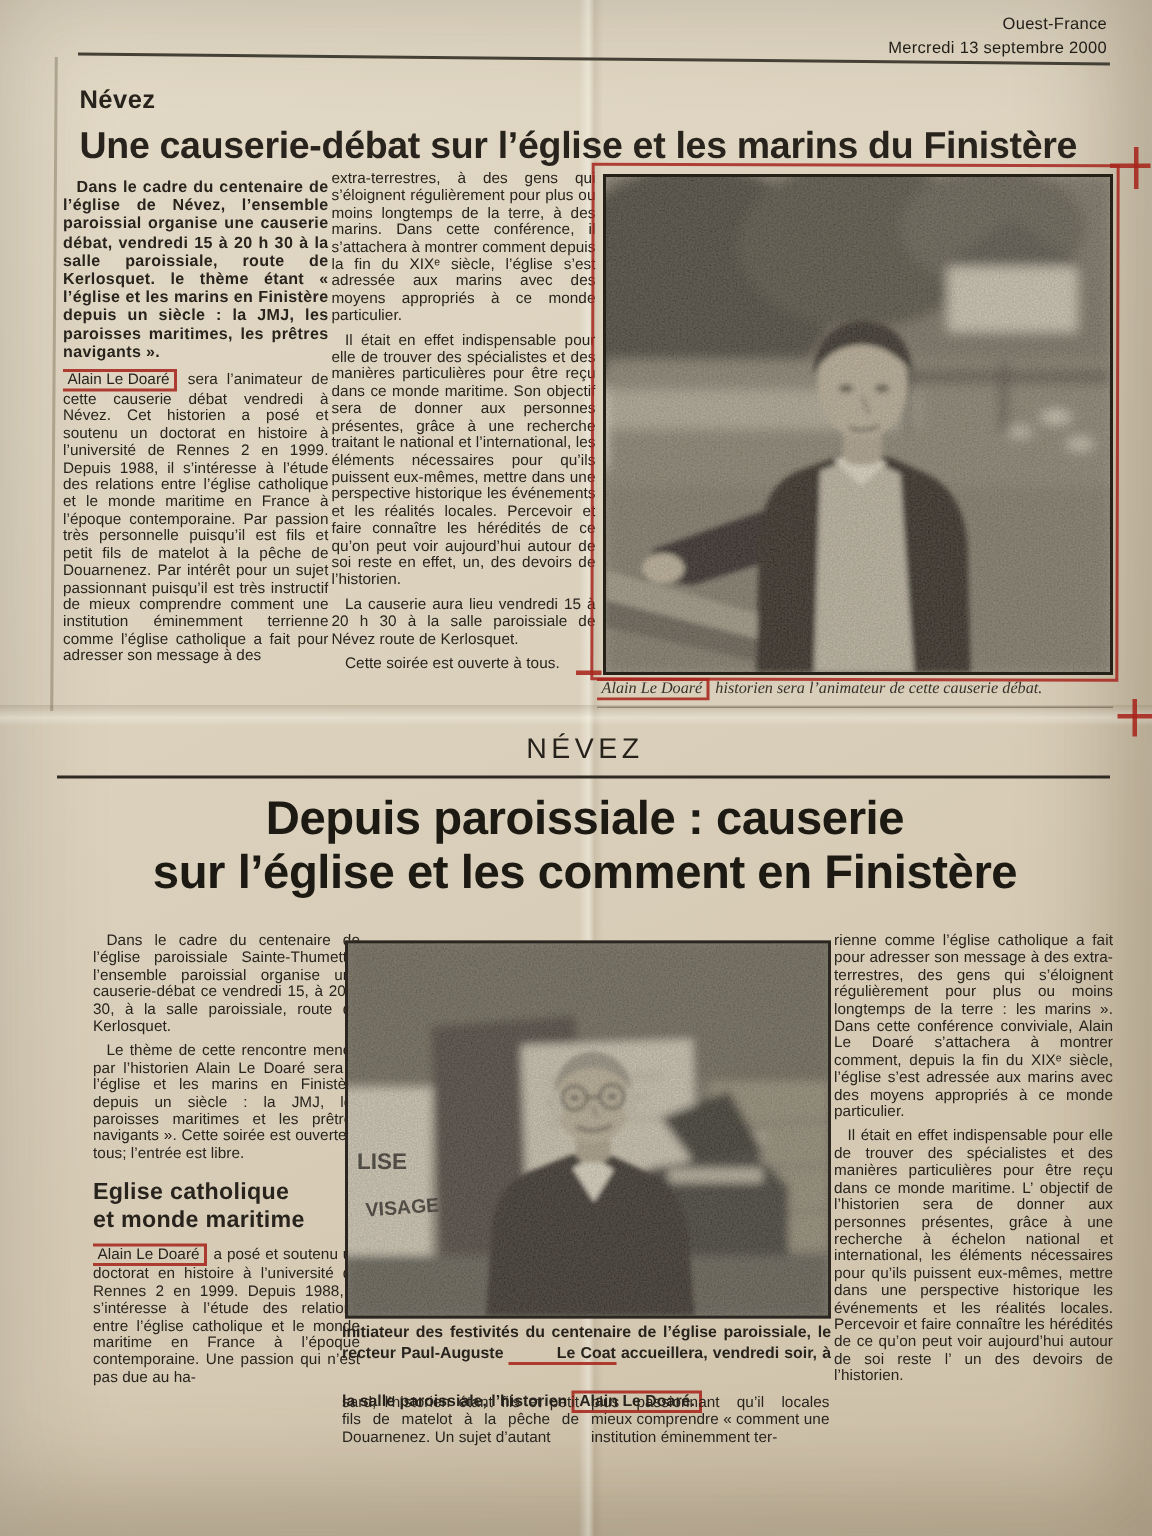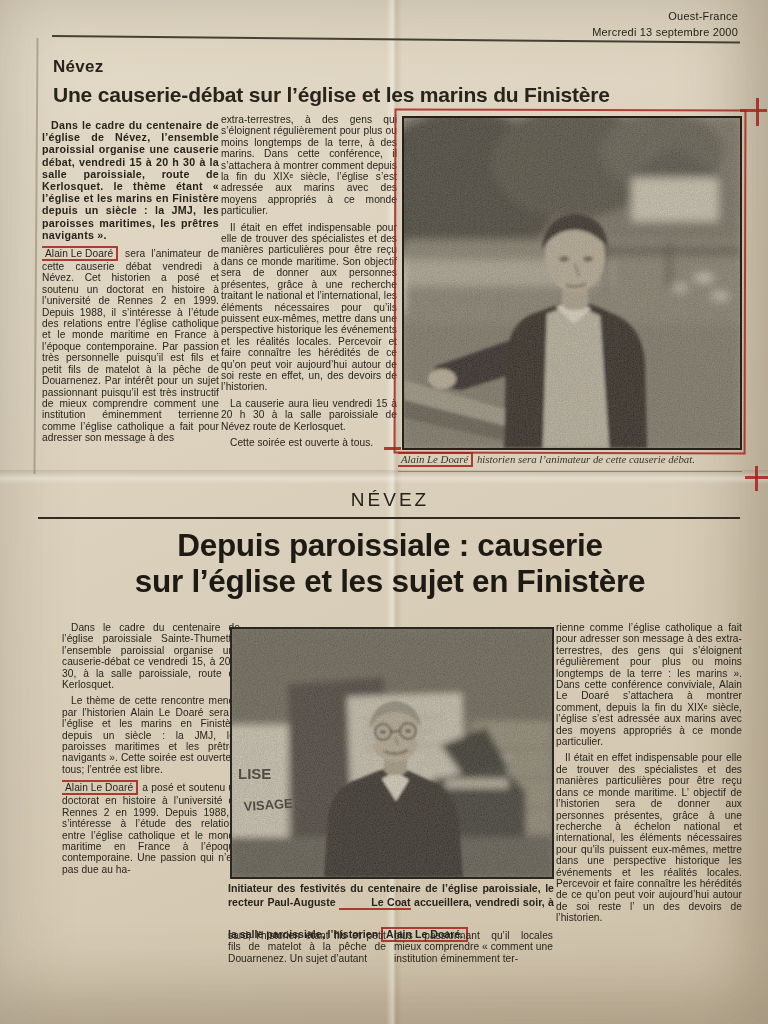--- a/index.html
+++ b/index.html
@@ -13,21 +13,21 @@
   .crease-v{left:386px;top:0;width:16px;height:1024px;
     background:linear-gradient(90deg,rgba(255,255,255,0),rgba(255,255,248,.38) 40%,rgba(118,102,74,.13) 65%,rgba(255,255,255,0));}
   .crease-h{left:0;top:470px;width:768px;height:14px;
     background:linear-gradient(rgba(118,102,74,.20),rgba(255,255,248,.30) 60%,rgba(255,255,255,0));}
   .left-edge{left:35px;top:38px;width:2px;height:436px;background:rgba(95,82,58,.35);transform:rotate(.4deg);}
 
   .masthead{right:30px;top:8px;text-align:right;line-height:16px;font-size:11px;color:#211d17;letter-spacing:.2px;}
   .rule-top{left:52px;top:35px;width:688px;height:1.6px;background:#454035;transform:rotate(.55deg);transform-origin:left center;}
 
   .a1-kicker{left:53px;top:57px;font-size:17px;font-weight:bold;letter-spacing:.3px;}
-  .a1-headline{left:53px;top:83px;width:705px;font-size:21px;font-weight:bold;letter-spacing:-.2px;white-space:nowrap;}
+  .a1-headline{left:53px;top:83px;width:705px;font-size:25px;font-weight:bold;letter-spacing:-.2px;white-space:nowrap;}
 
   .body-col{font-size:10.2px;line-height:11.4px;text-align:justify;letter-spacing:.05px;overflow:hidden;}
   .body-col p{margin:0 0 5px 0;}
   .ind{text-indent:9px;}
   .a1-col1{left:42px;top:119px;width:177px;height:352px;}
   .a1-lead{font-weight:bold;font-size:10.7px;line-height:12.2px;text-indent:9px;letter-spacing:.25px;}
   .a1-col2{left:221px;top:114px;width:176px;height:360px;}
 
   .photo-frame1{left:402px;top:116px;width:336px;height:330px;border:2px solid #252119;background:#8d8878;}
   .cap1{left:398px;top:452px;width:346px;font-family:"Liberation Serif",serif;font-style:italic;font-size:10.8px;line-height:13px;color:#38332b;overflow:hidden;white-space:nowrap;}
@@ -154,26 +154,30 @@
   <div class="abs redbg red-ext"></div>
   <div class="abs redbg red-tickR"></div>
   <div class="abs redbg red-tickBL"></div>
   <div class="abs redbg red-crossBR-h"></div>
   <div class="abs redbg red-crossBR-v"></div>
 
   <div class="abs a2-kicker">NÉVEZ</div>
   <div class="abs rule-a2"></div>
   <div class="abs a2-headline">
     <div>Depuis paroissiale : causerie</div>
-    <div>sur l’église et les sujet en Finistère</div>
+    <div>sur l’église et les comment en Finistère</div>
   </div>
 
   <div class="abs body-col a2-left">
     <p class="ind">Dans le cadre du centenaire de l’église paroissiale Sainte-Thumette, l’ensemble paroissial organise une causerie-débat ce vendredi 15, à 20 h 30, à la salle paroissiale, route de Kerlosquet.</p>
     <p class="ind">Le thème de cette rencontre menée par l’historien Alain Le Doaré sera « l’église et les marins en Finistère depuis un siècle : la JMJ, les paroisses maritimes et les prêtres navigants ». Cette soirée est ouverte à tous; l’entrée est libre.</p>
+    <div class="a2-subhead">
+      <div>Eglise catholique</div>
+      <div>et monde maritime</div>
+    </div>
     <p><span class="name-box">Alain Le Doaré</span><span> a posé et soutenu un doctorat en histoire à l’université de Rennes 2 en 1999. Depuis 1988, il s’intéresse à l’étude des relations entre l’église catholique et le monde maritime en France à l’époque contemporaine. Une passion qui n’est pas due au ha-</span></p>
   </div>
 
   <div class="abs photo-frame2">
     <svg width="320" height="248" viewBox="0 0 320 248" preserveAspectRatio="none">
       <defs>
         <filter id="s3" x="-20%" y="-20%" width="140%" height="140%">
             <feGaussianBlur stdDeviation="3"></feGaussianBlur>
           </filter>
         <filter id="s4" x="-20%" y="-20%" width="140%" height="140%">

